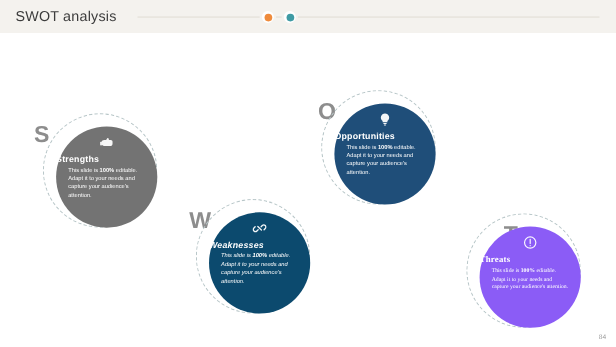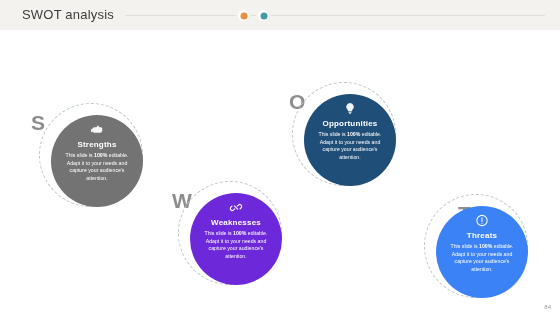--- a/index.html
+++ b/index.html
@@ -14,21 +14,21 @@
     width:560px;height:315px;
     background:#ffffff;
   }
   
   .header{
     position:absolute;left:0;top:0;
     width:560px;height:30px;
     background:#f4f2ee;
   }
   .header-title{
-    position:absolute;left:22px;top:7px;
+    position:absolute;left:14px;top:7px;
     font-size:13px;color:#3c3c3c;
     letter-spacing:.2px;
     text-align:right;
   }
   .header-rule{
     position:absolute;left:125px;top:15px;
     width:420px;height:1px;background:#e2ded6;
   }
   .hdr-dot{
     position:absolute;top:8px;
@@ -62,21 +62,20 @@
     border-radius:50%;
     border:1px dashed #b9c7c9;
     box-sizing:border-box;
   }
   .disc{
     position:absolute;left:12px;top:12px;
     width:92px;height:92px;
     border-radius:50%;
     box-sizing:border-box;
     color:#ffffff;
-    text-align:center;
   }
   .disc .ico{
     position:absolute;left:50%;top:8px;
     transform:translateX(-50%);
     font-size:13px;line-height:13px;
     color:#ffffff;opacity:.95;
   }
   .disc .ttl{
     position:absolute;left:0;top:25px;width:92px;
     font-size:8px;font-weight:bold;
@@ -102,22 +101,22 @@
   #node-weaknesses{left:178px;top:151px;}
   #node-threats{left:424px;top:164px;}
 
   #letter-s{left:31px;top:82px;}
   #letter-o{left:289px;top:61px;}
   #letter-w{left:172px;top:160px;}
   #letter-t{left:458px;top:173px;}
 
   .c-strengths{background:#737373;}
   .c-opportunities{background:#1f4e79;}
-  .c-weaknesses{background:#6d28d9;}
-  .c-threats{background:#3b82f6;}
+  .c-weaknesses{background:#0c4a6e;font-style:italic;}
+  .c-threats{background:#8b5cf6;font-family:Liberation Serif, serif;}
 
   .page-num{
     position:absolute;right:9px;bottom:5px;
     font-size:6px;color:#9a9a9a;
   }
 </style>
 </head>
 <body>
 
 <div class="slide">

